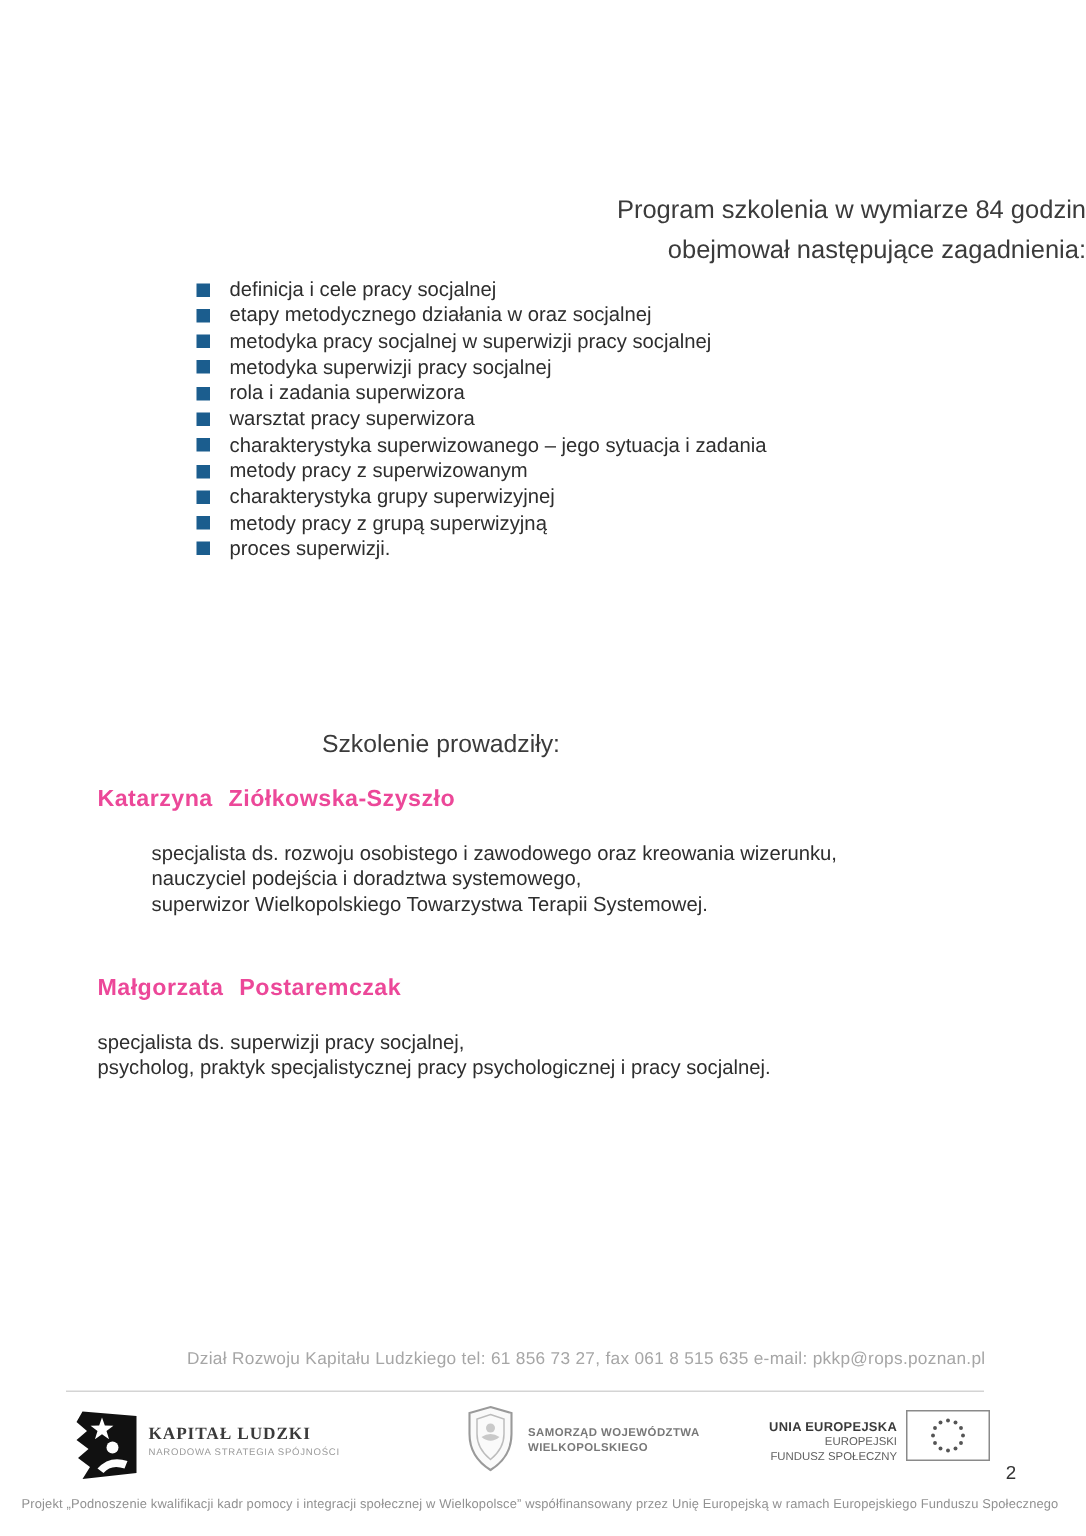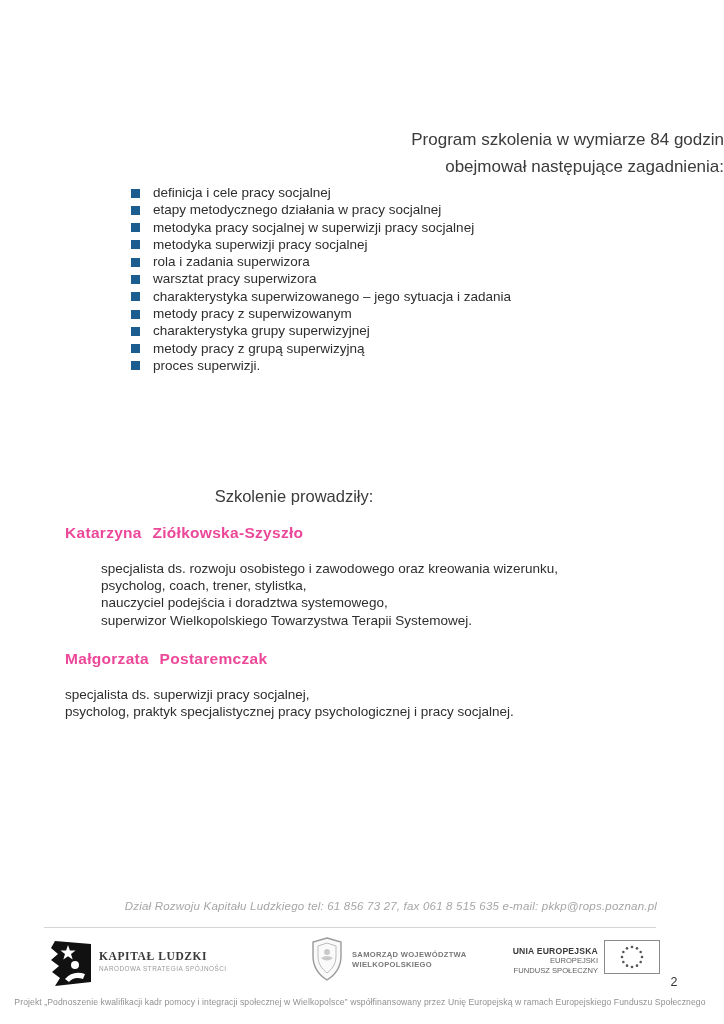--- a/index.html
+++ b/index.html
@@ -67,21 +67,20 @@
   }
   .name-1 { top: 524px; }
   .desc-1 { top: 560px; margin-left: 36px; }
   .name-2 { top: 650px; }
   .desc-2 { top: 686px; }
 
   .contact-line {
     position: absolute;
     top: 900px; right: 67px;
     font-size: 11.5px;
-    font-style: italic;
     color: #a6a6a6;
     letter-spacing: 0.2px;
   }
   .footer-divider {
     position: absolute;
     top: 927px; left: 44px;
     width: 612px; height: 0;
     border-top: 1px solid #d4d4d4;
   }
 
@@ -120,38 +119,37 @@
 
 <div class="page">
 
   <div class="doc-title">
     <div>Program szkolenia w wymiarze 84 godzin</div>
     <div>obejmował następujące zagadnienia:</div>
   </div>
 
   <ul class="topics">
       <li><span class="bullet"></span><span>definicja i cele pracy socjalnej</span></li>
-      <li><span class="bullet"></span><span>etapy metodycznego działania w pracy socjalnej</span></li>
+      <li><span class="bullet"></span><span>etapy metodycznego działania w oraz socjalnej</span></li>
       <li><span class="bullet"></span><span>metodyka pracy socjalnej w superwizji pracy socjalnej</span></li>
       <li><span class="bullet"></span><span>metodyka superwizji pracy socjalnej</span></li>
       <li><span class="bullet"></span><span>rola i zadania superwizora</span></li>
       <li><span class="bullet"></span><span>warsztat pracy superwizora</span></li>
       <li><span class="bullet"></span><span>charakterystyka superwizowanego – jego sytuacja i zadania</span></li>
       <li><span class="bullet"></span><span>metody pracy z superwizowanym</span></li>
       <li><span class="bullet"></span><span>charakterystyka grupy superwizyjnej</span></li>
       <li><span class="bullet"></span><span>metody pracy z grupą superwizyjną</span></li>
       <li><span class="bullet"></span><span>proces superwizji.</span></li>
     </ul>
 
   <div class="section-heading">Szkolenie prowadziły:</div>
 
   <div class="person-name name-1">Katarzyna Ziółkowska-Szyszło</div>
   <div class="person-desc desc-1">
       <div>specjalista ds. rozwoju osobistego i zawodowego oraz kreowania wizerunku,</div>
-      <div>psycholog, coach, trener, stylistka,</div>
       <div>nauczyciel podejścia i doradztwa systemowego,</div>
       <div>superwizor Wielkopolskiego Towarzystwa Terapii Systemowej.</div>
     </div>
 
   <div class="person-name name-2">Małgorzata Postaremczak</div>
   <div class="person-desc desc-2">
       <div>specjalista ds. superwizji pracy socjalnej,</div>
       <div>psycholog, praktyk specjalistycznej pracy psychologicznej i pracy socjalnej.</div>
     </div>
 

